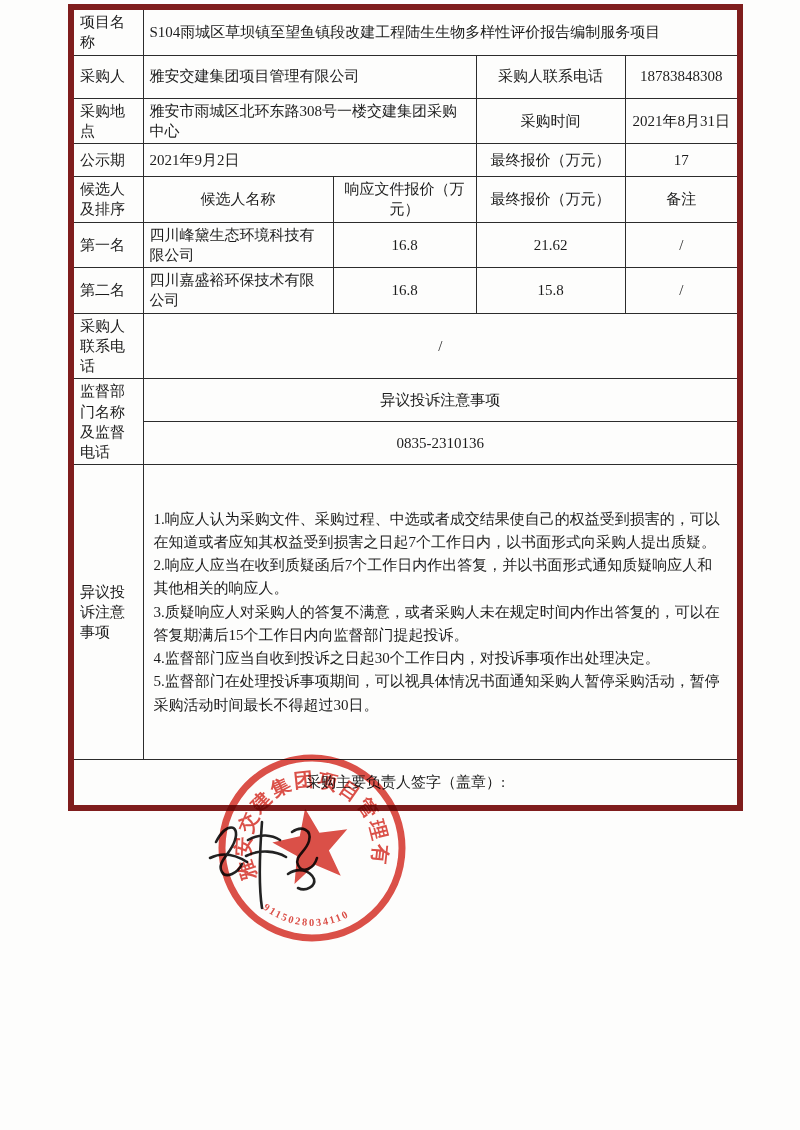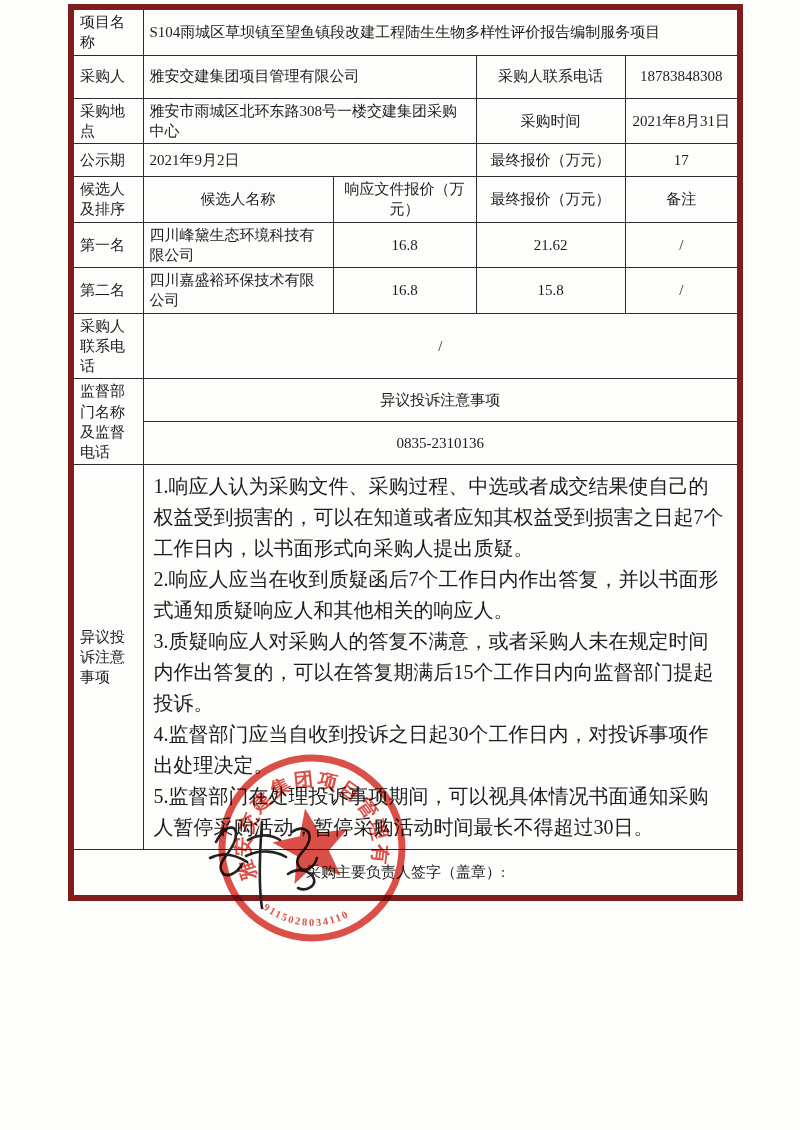--- a/index.html
+++ b/index.html
@@ -35,21 +35,21 @@
     vertical-align:middle;
     word-break:break-all;
     line-height:1.35;
   }
   td.lab{ text-align:left; padding-left:5px; padding-right:2px;}
   td.lab-c{ text-align:left; padding-left:2px; padding-right:2px;}
   td.val{ text-align:left; }
   td.cen{ text-align:center; }
   td.notes-cell{ vertical-align:middle; }
   .notes-wrap{ padding:4px 4px; }
-  .note-line{ line-height:1.55; font-size:20px; text-align:left;}
+  .note-line{ line-height:1.55; font-size:15px; text-align:left;}
   .sig-cell{ text-align:center; padding-left:5px; font-size:15px;}
   
   .stamp{
     position:absolute; left:212px; top:748px;
     width:200px; height:200px;
     mix-blend-mode:multiply;
     opacity:.88;
     transform:rotate(-10deg);
     pointer-events:none;
   }

